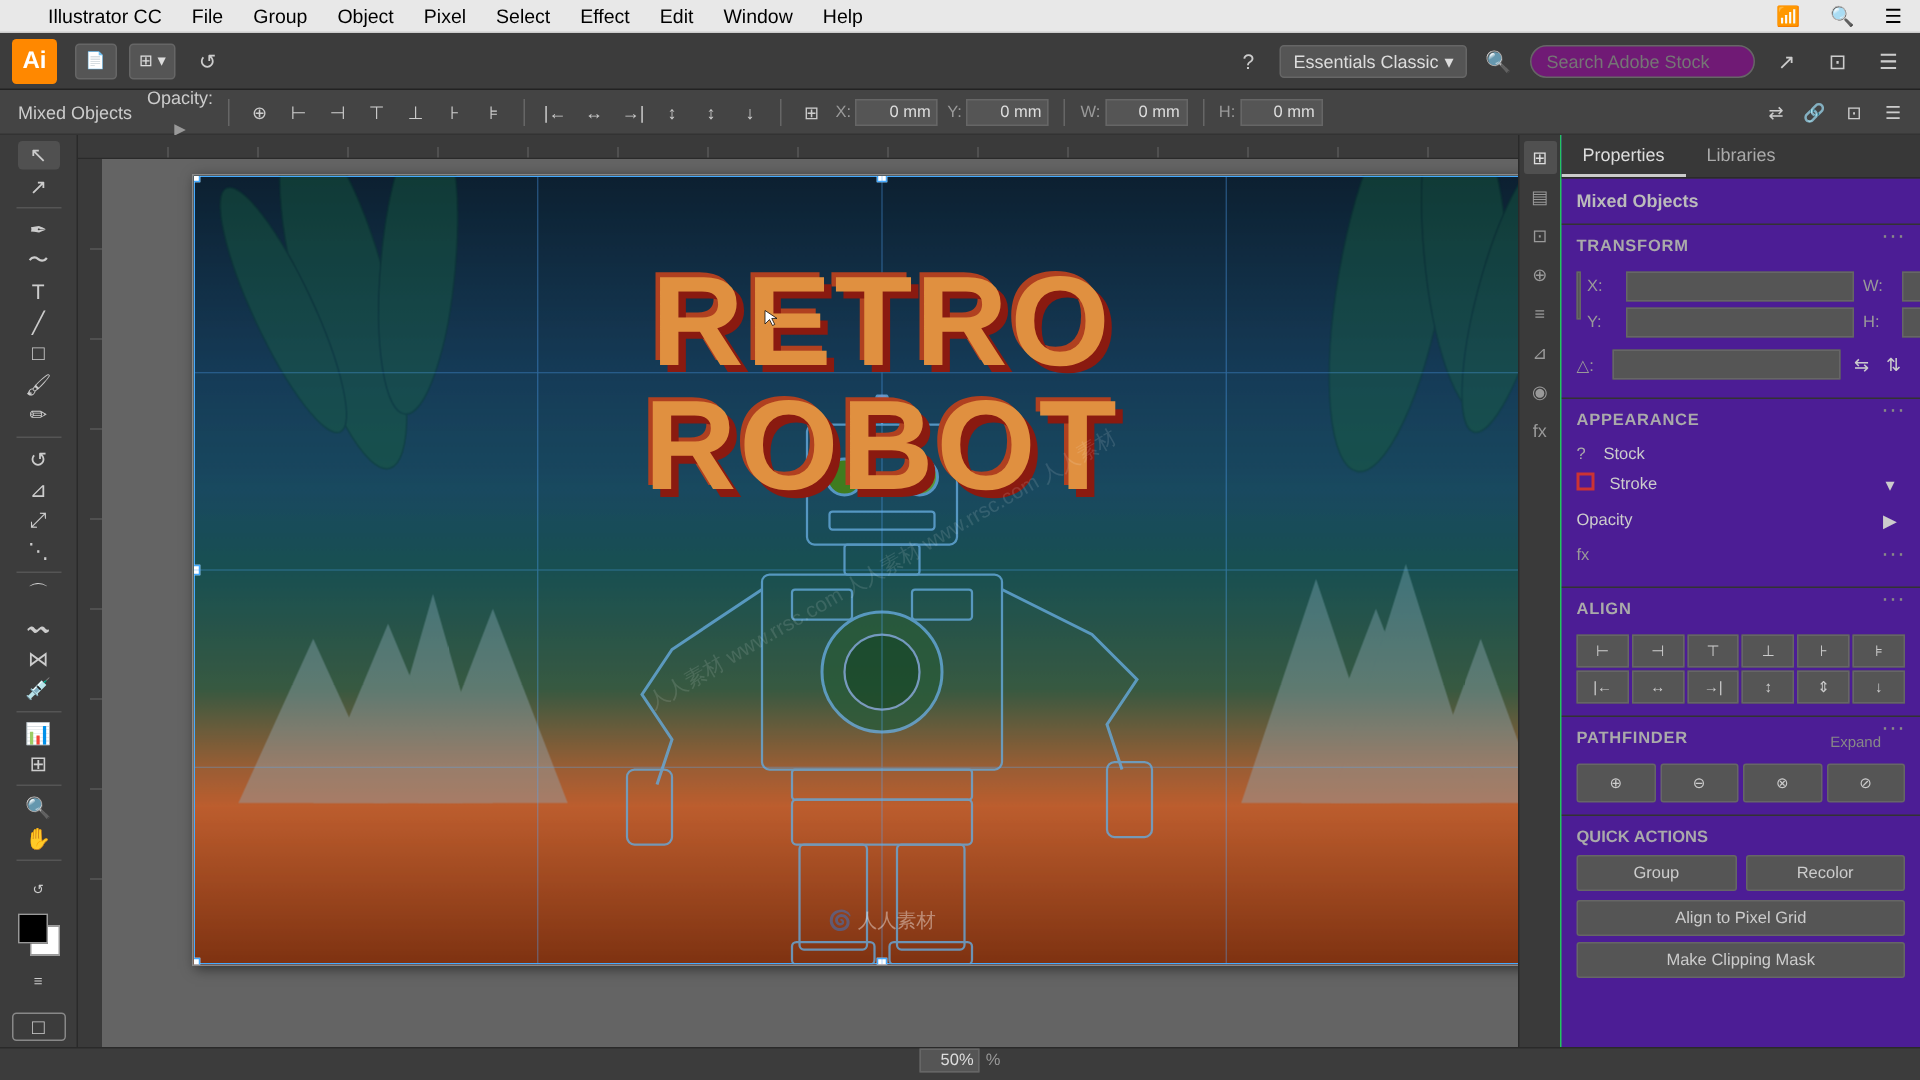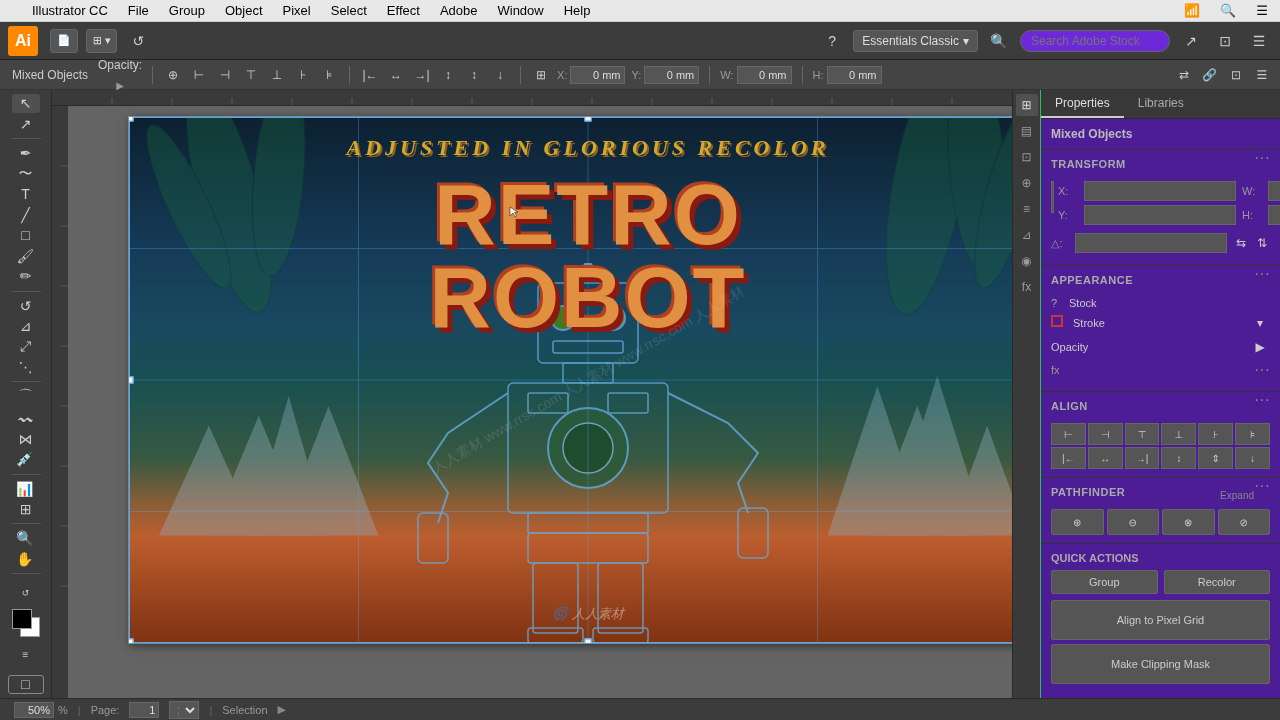--- a/index.html
+++ b/index.html
@@ -65,21 +65,21 @@
       background: #555;
       border: 1px solid #666;
       border-radius: 3px;
       color: #ddd;
       font-size: 12px;
       padding: 3px 8px;
       cursor: pointer;
       display: flex; align-items: center; gap: 4px;
     }
     .search-box {
-      background: #6d28d9;
+      background: #701a75;
       border: 1px solid #666;
       border-radius: 12px;
       color: #ddd;
       font-size: 12px;
       padding: 3px 10px;
       width: 150px;
     }
 
     
     .options-bar {
@@ -315,38 +315,39 @@
     .quick-actions { padding: 8px 10px; }
     .quick-actions-title { font-size: 11px; font-weight: bold; color: #aaa; margin-bottom: 6px; text-transform: uppercase; }
     .qa-row { display: flex; gap: 6px; margin-bottom: 6px; }
     .qa-btn {
       flex: 1; height: 24px;
       background: #555; border: 1px solid #666;
       color: #ccc; font-size: 11px;
       cursor: pointer; border-radius: 2px;
     }
     .qa-btn-full {
-      width: 100%; height: 40px;
+      width: 100%; height: 24px;
       background: #555; border: 1px solid #666;
       color: #ccc; font-size: 11px;
       cursor: pointer; border-radius: 2px;
       margin-bottom: 4px;
     }
 
     
     .status-bar {
       height: 22px;
       background: #3c3c3c;
       border-top: 1px solid #2a2a2a;
       display: flex;
       align-items: center;
       padding: 0 14px;
       gap: 10px;
       font-size: 11px;
       color: #999;
+      flex-direction: column;
     }
     .status-zoom { display: flex; align-items: center; gap: 4px; }
     .status-input {
       width: 40px;
       background: #555;
       border: 1px solid #666;
       color: #ddd;
       font-size: 11px;
       padding: 1px 3px;
       text-align: right;
@@ -417,21 +418,21 @@
 
 <div class="menu-bar">
   <span></span>
   <span>Illustrator CC</span>
   <span>File</span>
   <span>Group</span>
   <span>Object</span>
   <span>Pixel</span>
   <span>Select</span>
   <span>Effect</span>
-  <span>Adobe</span>
+  <span>Edit</span>
   <span>Window</span>
   <span>Help</span>
   <span class="toolbar-spacer"></span>
   <span style="font-size:13px;">📶</span>
   <span style="font-size:13px;">🔍</span>
   <span style="font-size:13px;">☰</span>
 </div>
 
 <div class="app-toolbar">
   <div class="app-logo">Ai</div>
@@ -627,21 +628,20 @@
                 <polygon points="80,420 130,300 180,420"></polygon>
                 <polygon points="700,420 750,270 800,420"></polygon>
                 <polygon points="740,420 790,290 840,420"></polygon>
                 <polygon points="820,420 860,310 900,420"></polygon>
                 <polygon points="150,420 200,290 250,420"></polygon>
                 <polygon points="30,420 80,310 130,420"></polygon>
                 <polygon points="760,420 810,260 860,420"></polygon>
               </g>
             </svg>
 
-            <div class="artwork-text-top" style="position:absolute;top:18px;left:0;right:0;text-align:center;font-family:Georgia,serif;font-size:22px;font-weight:bold;color:#d4a830;letter-spacing:4px;font-style:italic;z-index:10;">ADJUSTED IN GLORIOUS RECOLOR</div>
 
             <div style="position:absolute;top:55px;left:0;right:0;text-align:center;font-family:Impact,'Arial Black',sans-serif;font-size:85px;font-weight:900;color:#e09040;letter-spacing:2px;text-shadow:5px 5px 0 #8a1a10,-3px -3px 0 #b04020;z-index:10;line-height:1;">RETRO</div>
             <div style="position:absolute;top:138px;left:0;right:0;text-align:center;font-family:Impact,'Arial Black',sans-serif;font-size:85px;font-weight:900;color:#e09040;letter-spacing:2px;text-shadow:5px 5px 0 #8a1a10,-3px -3px 0 #b04020;z-index:10;line-height:1;">ROBOT</div>
 
             <svg style="position:absolute;bottom:0;left:50%;transform:translateX(-50%);width:380px;height:380px;z-index:5" viewBox="0 0 380 380">
 
               <g stroke="#6ad" stroke-width="1.5" fill="none" opacity="0.8">
 
                 <rect x="140" y="20" width="100" height="80" rx="5"></rect>
 
@@ -701,21 +701,21 @@
 
               <div class="handle" style="bottom:0;left:0;transform:translate(-50%,50%)"></div>
               <div class="handle" style="bottom:0;left:50%;transform:translate(-50%,50%)"></div>
 
             </div>
 
             <div style="position:absolute;inset:0;display:flex;align-items:center;justify-content:center;z-index:15;pointer-events:none;">
               <div style="color:rgba(255,255,255,0.12);font-size:14px;transform:rotate(-30deg);white-space:nowrap;position:absolute;width:250%;text-align:center;">人人素材 www.rrsc.com 人人素材 www.rrsc.com 人人素材</div>
             </div>
 
-            <div style="position:absolute;bottom:20px;left:50%;transform:translateX(-50%);z-index:16;opacity:0.4;color:white;font-size:13px;pointer-events:none;font-style:italic;">🌀 人人素材</div>
+            <div style="position:absolute;bottom:20px;left:50%;transform:translateX(-50%);z-index:16;opacity:0.4;color:white;font-size:13px;pointer-events:none;">🌀 人人素材</div>
           </div>
         </div>
 
         <div style="position:absolute;top:100px;left:440px;width:12px;height:12px;pointer-events:none;z-index:100;">
           <svg viewBox="0 0 12 12" width="12" height="12">
             <path d="M2,1 L2,10 L5,7 L7,11 L8.5,10.3 L6.5,6.3 L10,6.3 Z" fill="white" stroke="black" stroke-width="0.5"></path>
           </svg>
         </div>
       </div>
     </div>

